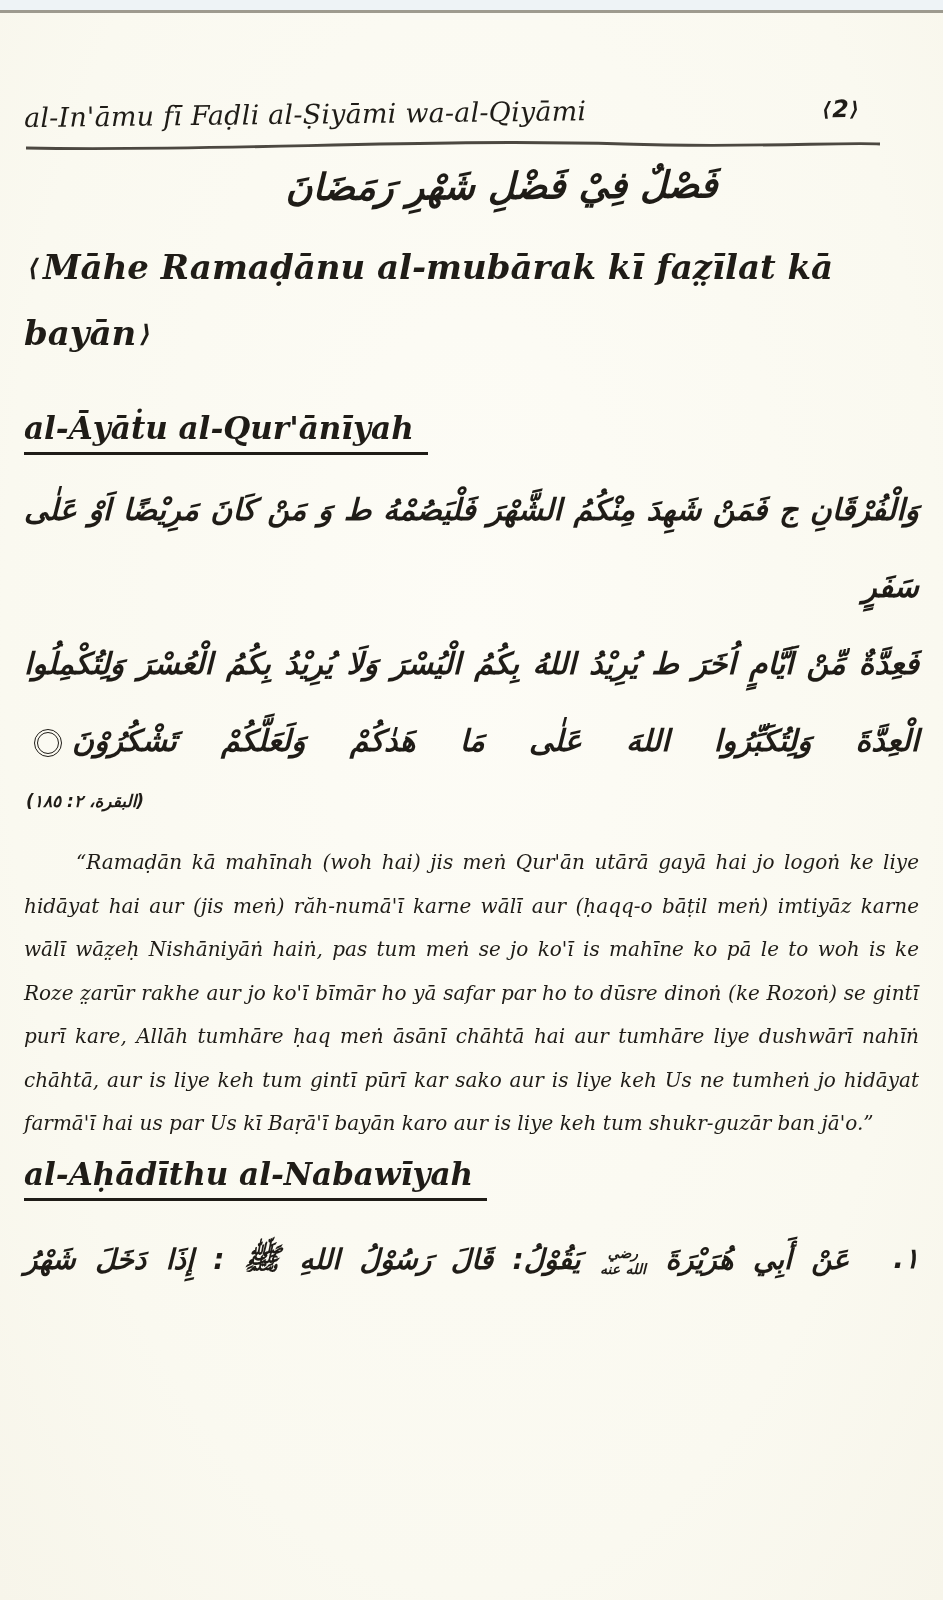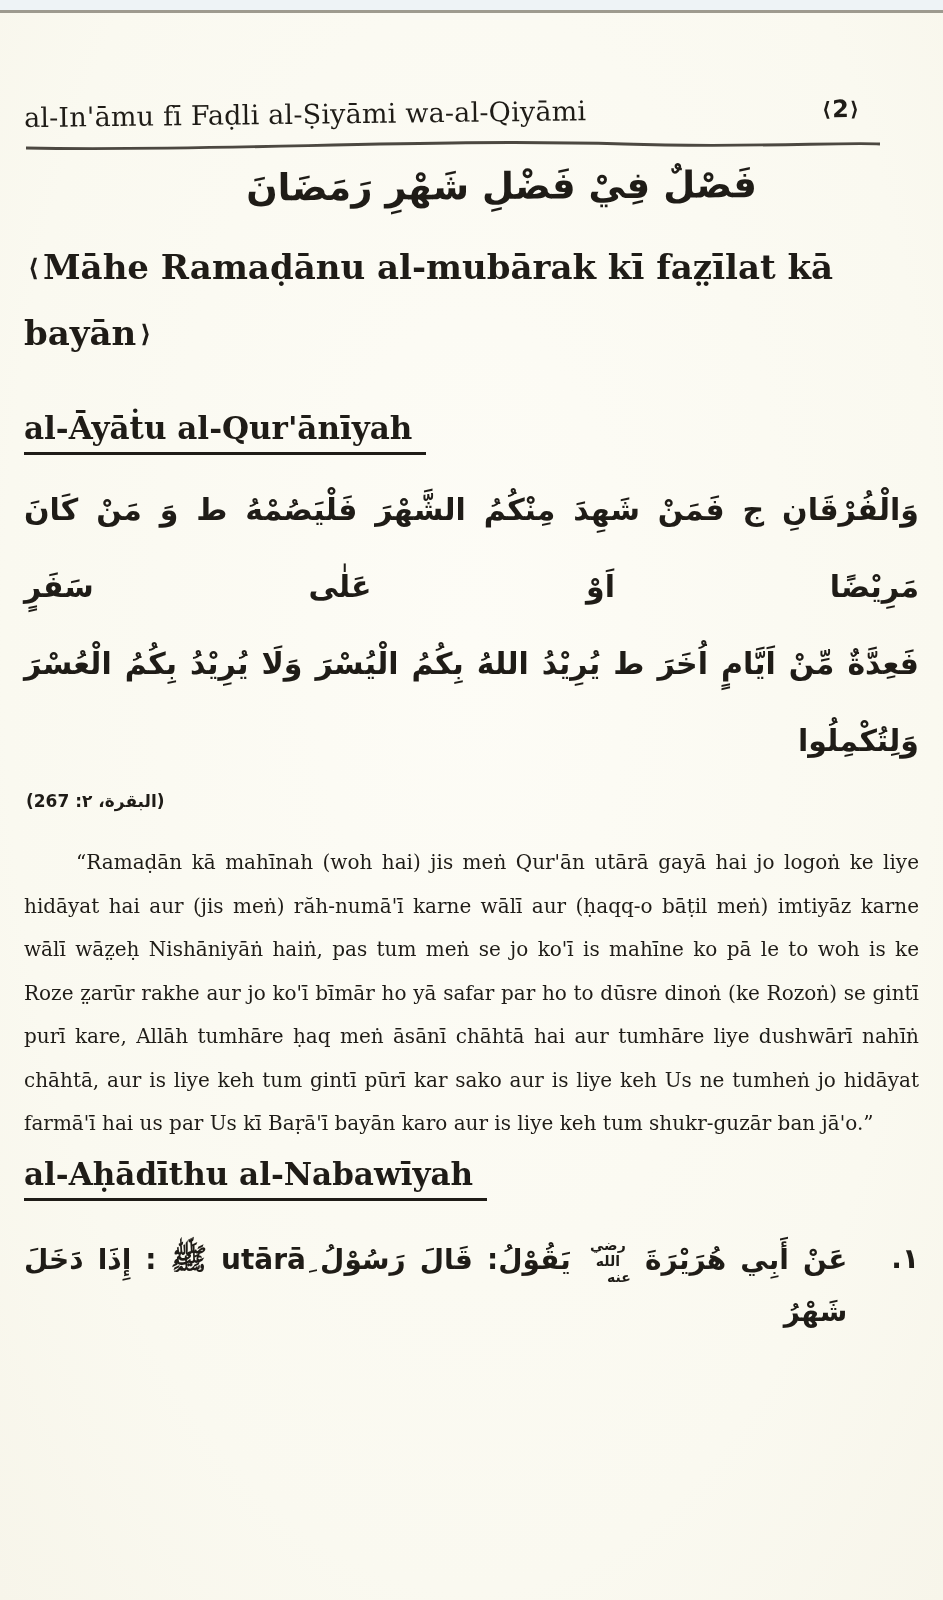--- a/index.html
+++ b/index.html
@@ -4,21 +4,21 @@
 <style>
   html,body{margin:0;padding:0;}
   body{
     width:943px;height:1600px;
     background:#fbfaf2;
     font-family:"DejaVu Serif","Liberation Serif",serif;
     color:#1f1c17;
     overflow:hidden;
   }
   .page{position:relative;width:943px;height:1600px;background:
-    radial-gradient(ellipse at 50% 40%, #fdfcf6 0%, #faf9f0 70%, #f7f5ea 100%);}
+    radial-gradient(ellipse at 50% 40%, #fdfcf6 0%, #faf9f0 70%, #f7f5ea 100%); font-style: italic;}
   .top-strip{height:10px;background:#eef3f6;}
   .top-rule{height:3px;background:#8d897e;opacity:.85;}
   .content{padding:84px 24px 0 24px;}
 
   .running-header{display:flex;justify-content:space-between;align-items:flex-end;width:836px;transform:rotate(-0.7deg);}
   .rh-title{font-size:27px;letter-spacing:.2px;font-weight:500;}
   .rh-page{font-size:24px;font-weight:700;font-family:"DejaVu Sans","Liberation Sans",sans-serif;}
   .rh-page .orn{font-size:20px;font-weight:700;position:relative;top:-1px;padding:0 1px;}
   .header-rule{display:block;margin-top:8px;}
 
@@ -78,33 +78,34 @@
     <div class="roman-title">
       <div class="rt-line"><span class="orn">⟨</span><span>Māhe Ramaḍānu al-mubārak kī faz̤īlat kā</span></div>
       <div class="rt-line"><span>bayān</span><span class="orn">⟩</span></div>
     </div>
 
     <h2><span class="ul">al-Āyāṫu al-Qur'ānīyah</span></h2>
 
     <div class="quran" dir="rtl">
       <div class="qline"><span>وَالْفُرْقَانِ ج فَمَنْ شَهِدَ مِنْكُمُ الشَّهْرَ فَلْيَصُمْهُ ط وَ مَنْ كَانَ مَرِيْضًا اَوْ عَلٰى سَفَرٍ</span></div>
       <div class="qline"><span>فَعِدَّةٌ مِّنْ اَيَّامٍ اُخَرَ ط يُرِيْدُ اللهُ بِكُمُ الْيُسْرَ وَلَا يُرِيْدُ بِكُمُ الْعُسْرَ وَلِتُكْمِلُوا</span></div>
+      <div class="qline"><span>الْعِدَّةَ وَلِتُكَبِّرُوا اللهَ عَلٰى مَا هَدٰكُمْ وَلَعَلَّكُمْ تَشْكُرُوْنَ</span><span class="ayah-end"></span></div>
     </div>
 
-    <div class="ayah-ref" dir="rtl">(البقرة، ٢: 267)</div>
+    <div class="ayah-ref" dir="rtl">(البقرة، ٢: ١٨٥)</div>
 
     <p class="translation">“Ramaḍān kā mahīnah (woh hai) jis meṅ Qur'ān utārā gayā hai jo logoṅ ke liye hidāyat hai aur (jis meṅ) răh-numā'ī karne wālī aur (ḥaqq-o bāṭil meṅ) imtiyāz karne wālī wāz̤eḥ Nishāniyāṅ haiṅ, pas tum meṅ se jo ko'ī is mahīne ko pā le to woh is ke Roze z̤arūr rakhe aur jo ko'ī bīmār ho yā safar par ho to dūsre dinoṅ (ke Rozoṅ) se gintī purī kare, Allāh tumhāre ḥaq meṅ āsānī chāhtā hai aur tumhāre liye dushwārī nahīṅ chāhtā, aur is liye keh tum gintī pūrī kar sako aur is liye keh Us ne tumheṅ jo hidāyat farmā'ī hai us par Us kī Baṛā'ī bayān karo aur is liye keh tum shukr-guzār ban jā'o.”</p>
 
     <h2 class="second"><span class="ul">al-Aḥādīthu al-Nabawīyah</span></h2>
 
     <div class="hadith" dir="rtl">
       <span class="h-num">١.</span>
       <span class="h-text">
         <span>عَنْ أَبِي هُرَيْرَةَ</span>
         <span class="honorific">رضي الله عنه</span>
-        <span>يَقُوْلُ: قَالَ رَسُوْلُ utārāِ</span>
+        <span>يَقُوْلُ: قَالَ رَسُوْلُ اللهِ</span>
         <span class="salla">ﷺ</span>
         <span>: إِذَا دَخَلَ شَهْرُ</span>
       </span>
     </div>
 
   </div>
 </div>
 
 </body></html>

